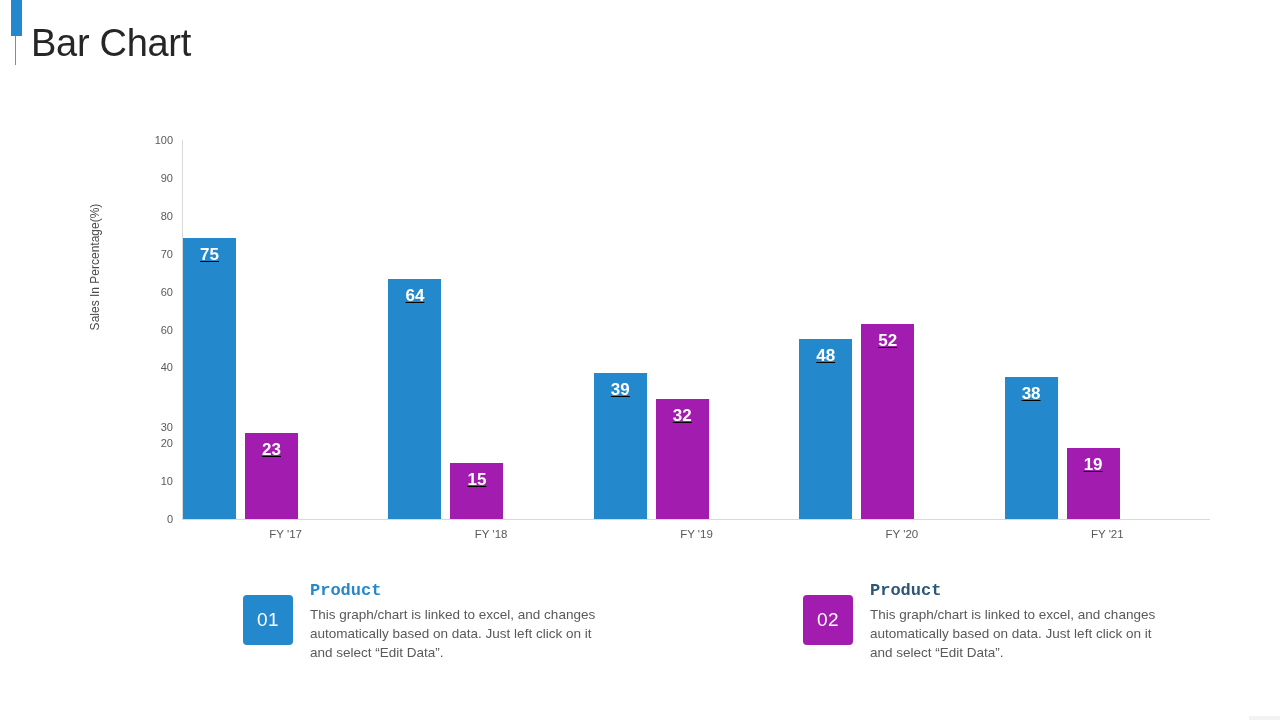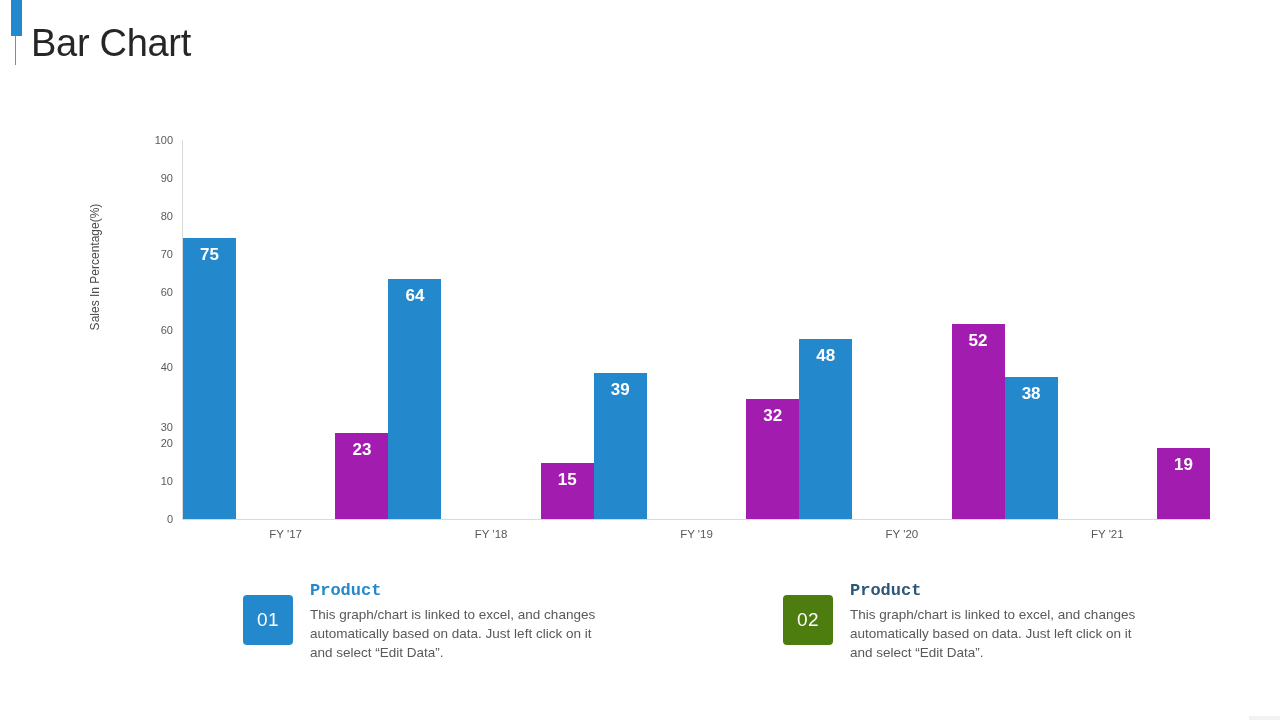--- a/index.html
+++ b/index.html
@@ -51,21 +51,21 @@
   .axis-line-h {
     position:absolute; left:182px; top:519px; width:1028px; height:1px;
     background:#d9d9d9;
   }
 
   .plot {
     position:absolute; left:183px; top:144px; width:1027px; height:375px;
   }
   .group {
     position:absolute; bottom:0; height:375px;
-    display:flex; align-items:flex-end; justify-content:space-between; gap:15px;
+    display:flex; align-items:flex-end; justify-content:flex-start; gap:9px;text-decoration:underline;
   }
   .bar {
     position:relative; width:53px;
     display:flex; align-items:flex-start; justify-content:center;
   }
   .bar.s1 { background:#2489CC; }
   .bar.s2 { background:#a21caf; }
   .bar-label {
     color:#ffffff; font-size:17px; font-weight:bold;
     margin-top:7px; line-height:20px; user-select:none;
@@ -77,21 +77,21 @@
   }
 
   
   .legend-item { position:absolute; top:595px; display:flex; gap:17px; }
   .legend-badge {
     width:50px; height:50px; border-radius:4px; flex:none;
     display:flex; align-items:center; justify-content:center;
     color:#fff; font-size:19px; font-weight:400; letter-spacing:0.5px;
   }
   .legend-badge.b1 { background:#2489CC; }
-  .legend-badge.b2 { background:#4d7c0f; }
+  .legend-badge.b2 { background:#a21caf;margin-left:20px; }
   .legend-text { width:305px; margin-top:-16px; }
   .legend-heading { font-size:17px; font-weight:bold; line-height:24px;font-family:Liberation Mono, monospace; }
   .legend-heading.h1 { color:#2489CC; }
   .legend-heading.h2 { color:#2B5878; }
   .legend-desc {
     font-size:13.5px; color:#595959; line-height:19px; margin-top:2px;
   }
 
   
   .page-number {

